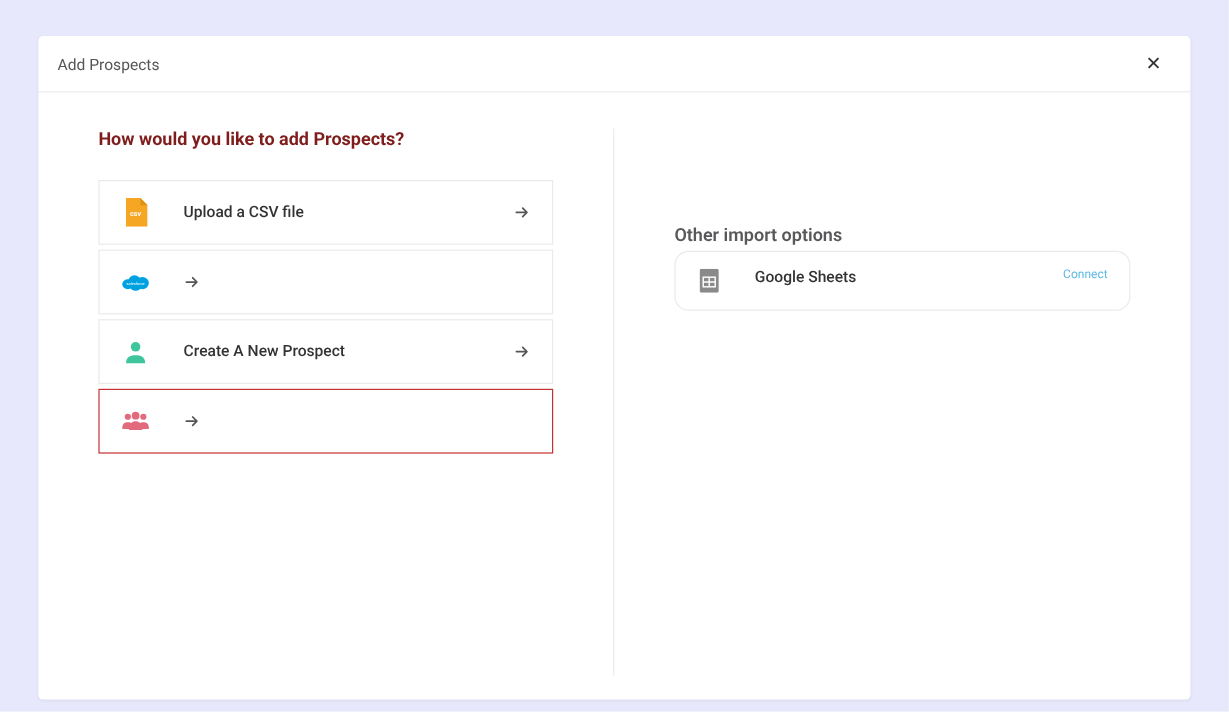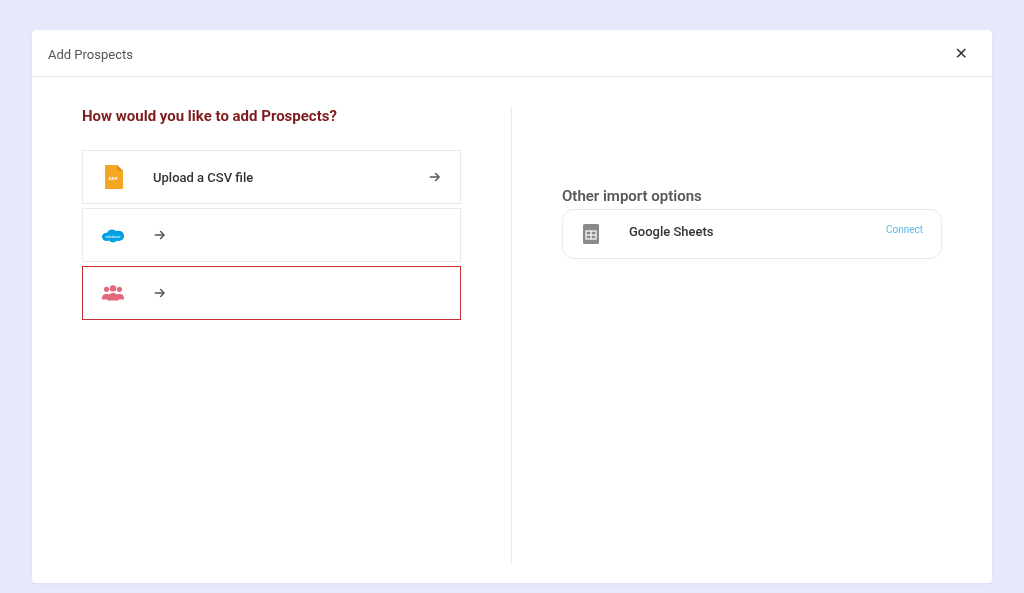--- a/index.html
+++ b/index.html
@@ -173,20 +173,35 @@
           </svg>
         </div>
         <div class="arrow-icon">
           <svg width="14" height="14" viewBox="0 0 24 24" fill="none" stroke="#555" stroke-width="2.5" stroke-linecap="round" stroke-linejoin="round">
             <line x1="4" y1="12" x2="18" y2="12"></line>
             <polyline points="13 6 19 12 13 18"></polyline>
           </svg>
         </div>
       </div>
 
+      <div class="option-card">
+        <div class="option-icon">
+          <svg width="20" height="20" viewBox="0 0 20 20">
+            <circle cx="10" cy="6" r="4" fill="#3ec59b"></circle>
+            <path d="M2 20 C2 14 6 13 10 13 C14 13 18 14 18 20 Z" fill="#3ec59b"></path>
+          </svg>
+        </div>
+        <div class="option-label">Create A New Prospect</div>
+        <div class="arrow-icon">
+          <svg width="14" height="14" viewBox="0 0 24 24" fill="none" stroke="#555" stroke-width="2.5" stroke-linecap="round" stroke-linejoin="round">
+            <line x1="4" y1="12" x2="18" y2="12"></line>
+            <polyline points="13 6 19 12 13 18"></polyline>
+          </svg>
+        </div>
+      </div>
 
       <div class="option-card highlighted">
         <div class="option-icon">
           <svg width="26" height="18" viewBox="0 0 26 18">
             <circle cx="6" cy="5" r="2.8" fill="#e26a7c"></circle>
             <circle cx="13" cy="4" r="3.5" fill="#e26a7c"></circle>
             <circle cx="20" cy="5" r="2.8" fill="#e26a7c"></circle>
             <path d="M1 16 C1 11 3 10 6 10 C9 10 11 11 11 16 Z" fill="#e26a7c"></path>
             <path d="M7 17 C7 11 10 9 13 9 C16 9 19 11 19 17 Z" fill="#e26a7c"></path>
             <path d="M15 16 C15 11 17 10 20 10 C23 10 25 11 25 16 Z" fill="#e26a7c"></path>

